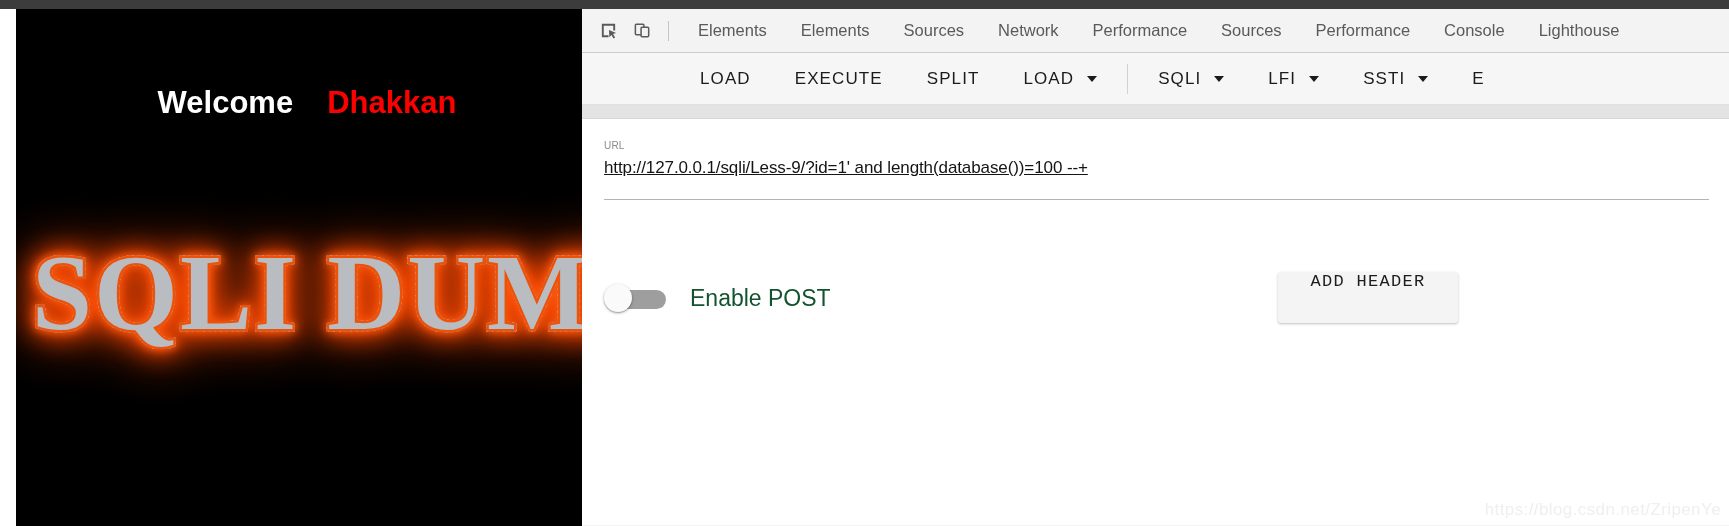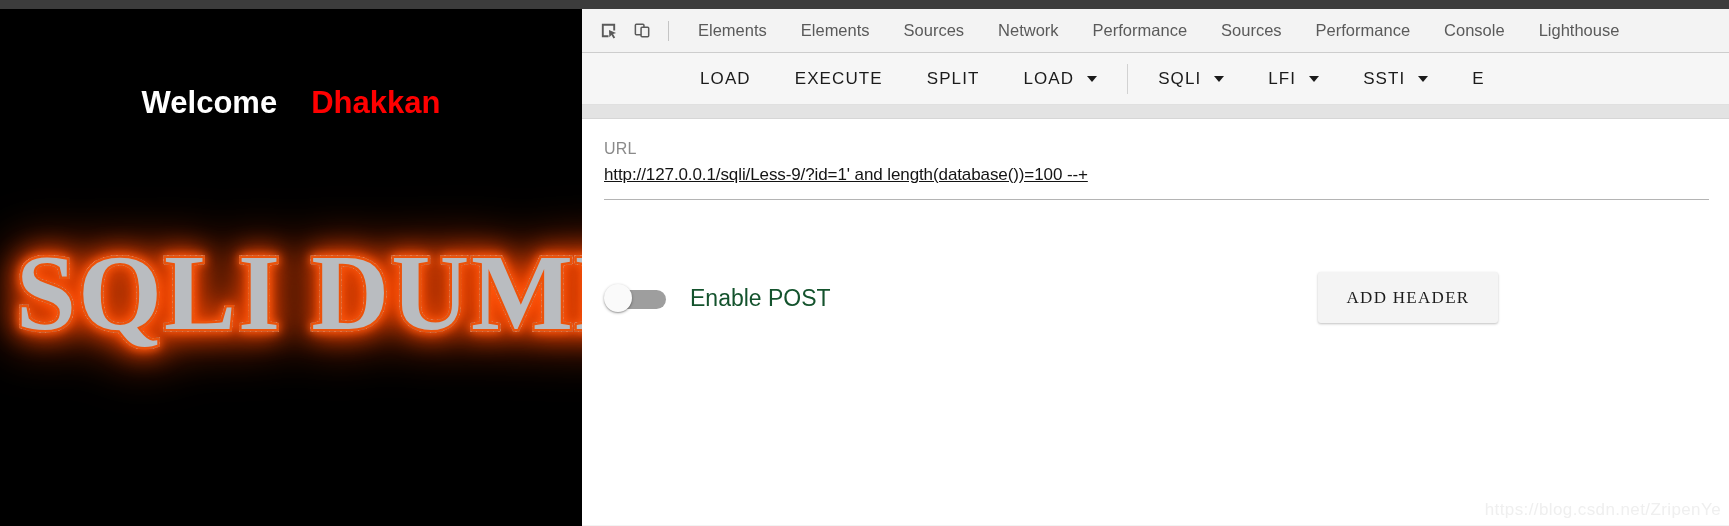--- a/index.html
+++ b/index.html
@@ -13,21 +13,21 @@
 
   
   .top-strip {
     position: absolute; top: 0; left: 0;
     width: 1729px; height: 9px;
     background: #3c3c3c;
   }
 
   
   .page-pane {
-    position: absolute; top: 9px; left: 0;
+    position: absolute; top: 9px; left: 16px;
     width: 582px; height: 517px;
     background: #000000;
     overflow: hidden;
   }
   .welcome-line {
     position: absolute; top: 76px; left: 0; width: 582px;
     text-align: center;
     white-space: nowrap;
     font-size: 31px;
     font-weight: 700;
@@ -163,21 +163,21 @@
     background: #ffffff;
     padding: 0 0 0 22px;
   }
 
   .url-field {
     position: absolute;
     left: 22px; top: 21px;
     width: 1105px;
   }
   .url-label {
-    font-size: 16px;
+    font-size: 10px;
     color: #8a8a8a;
     letter-spacing: .2px;
     margin-bottom: 7px;
   }
   .url-value {
     font-size: 17px;
     color: #141414;
     white-space: nowrap;
     letter-spacing: -0.1px;
     text-decoration: underline;
@@ -216,33 +216,32 @@
   }
   .post-label {
     font-size: 23px;
     color: #14532d;
     margin-left: 24px;
     white-space: nowrap;
   }
 
   .add-header-btn {
     position: absolute;
-    left: 736px; top: 153px;
+    left: 696px; top: 153px;
     width: 180px; height: 51px;
     background: #f4f4f4;
     border: none;
     border-radius: 3px;
     box-shadow: 0 1px 3px rgba(0,0,0,0.16), 0 1px 2px rgba(0,0,0,0.10);
-    font-family: Liberation Serif, serif;
+    font-family: Liberation Mono, monospace;
     font-size: 17px;
     font-weight: 500;
     letter-spacing: 1.3px;
     color: #1c1c1c;
     display: flex;
-    align-items: center;
     justify-content: center;
     white-space: nowrap;
   }
 
   .watermark {
     position: absolute;
     right: 8px; bottom: 5px;
     font-size: 17px;
     color: #efefef;
     letter-spacing: .4px;

